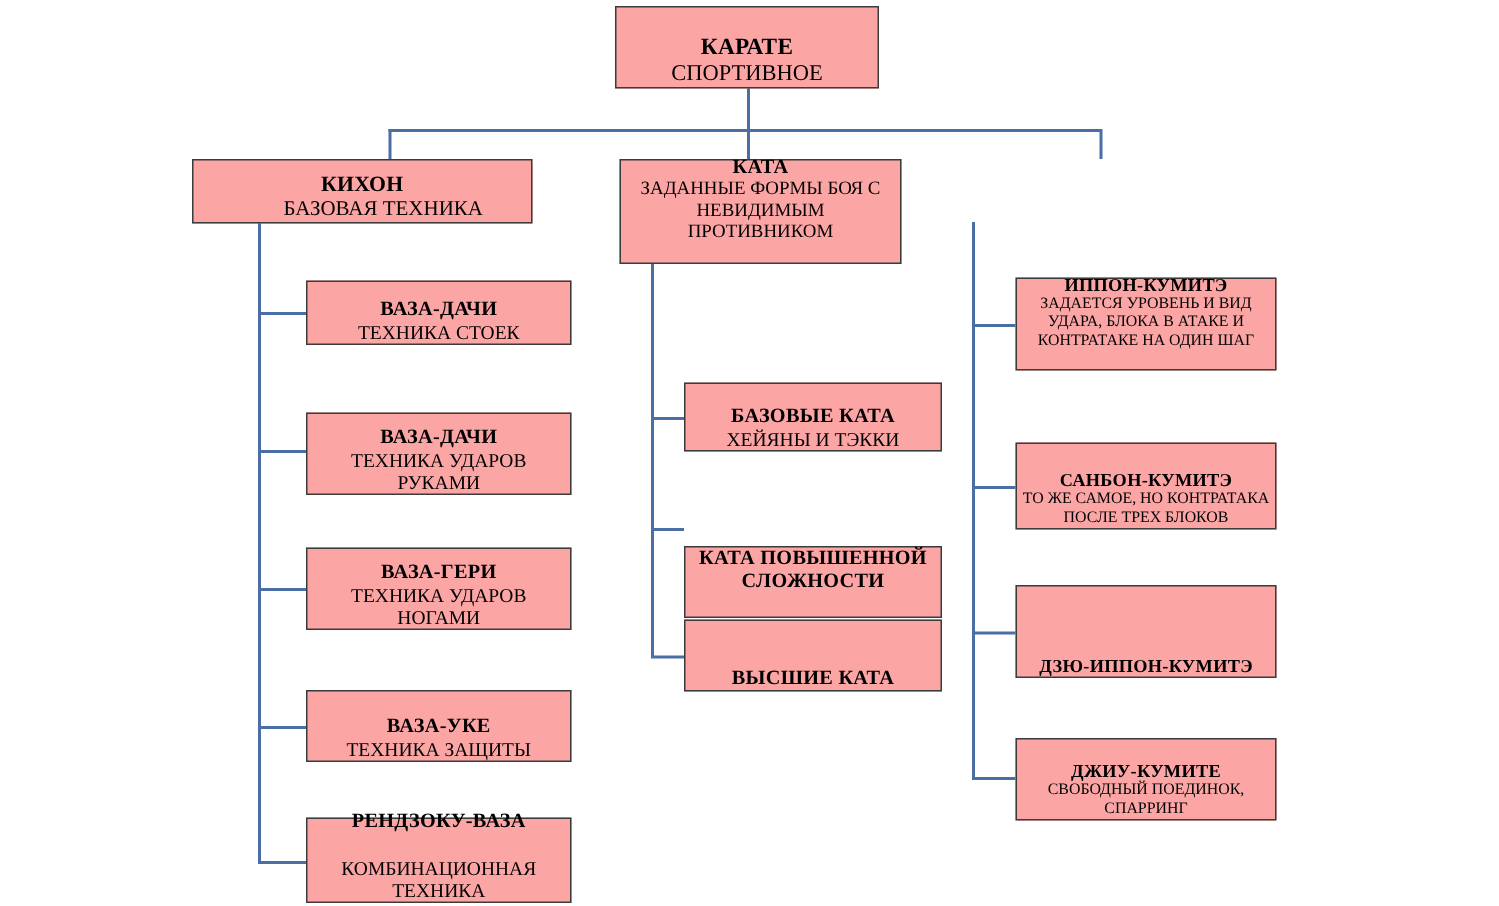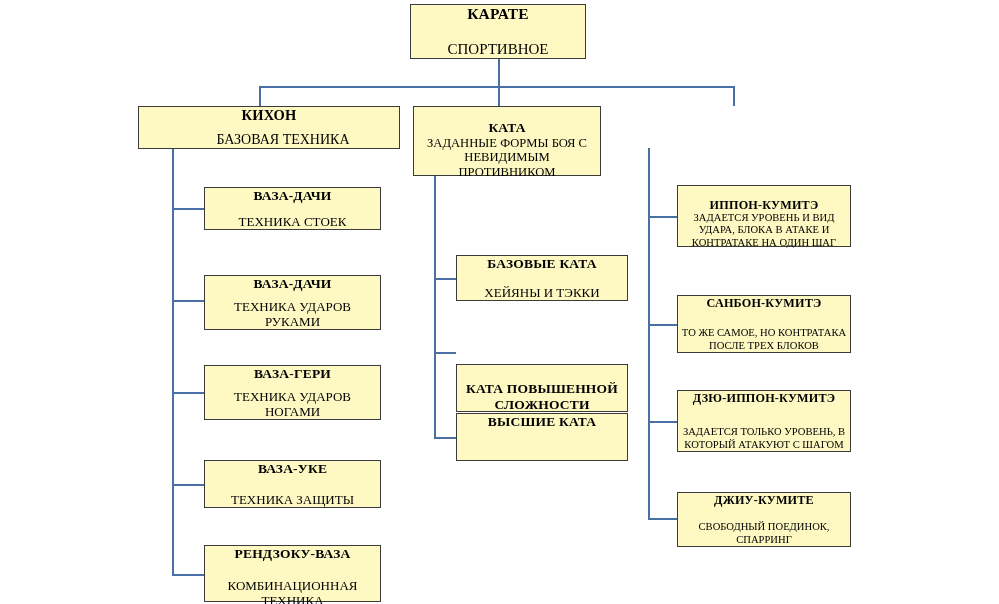--- a/index.html
+++ b/index.html
@@ -12,25 +12,25 @@
     width: 999px;
     height: 604px;
     background: #ffffff;
     font-family: "Liberation Serif", "DejaVu Serif", serif;
     overflow: hidden;
   }
   .node {
     position: absolute;
     box-sizing: border-box;
     border: 1.6px solid #3b3b3b;
-    background: #fef9c3;
+    background: #fca5a5;
     display: flex;
     flex-direction: column;
     align-items: center;
-    justify-content: space-between;
+    justify-content: flex-end;
     text-align: center;
     color: #000000;
     line-height: 1.16;
     z-index: 2;
   }
   .node .ttl {
     font-weight: bold;
     letter-spacing: 0.2px;
   }
   .node .sub {
@@ -89,21 +89,21 @@
   <div class="line h" style="left:648px; top:216px; width:29px;"></div>
   <div class="line h" style="left:648px; top:324px; width:29px;"></div>
   <div class="line h" style="left:648px; top:421px; width:29px;"></div>
   <div class="line h" style="left:648px; top:518px; width:29px;"></div>
 
   <div class="node tier-root" style="left:410px; top:4px; width:176px; height:55px;">
     <span class="ttl">КАРАТЕ</span>
     <span class="sub">СПОРТИВНОЕ</span>
   </div>
 
-  <div class="node tier-main" style="left:138px; top:106px; width:262px; height:43px;">
+  <div class="node tier-main" style="left:128px; top:106px; width:227px; height:43px;">
     <span class="ttl">КИХОН</span>
     <span class="sub">БАЗОВАЯ ТЕХНИКА</span>
   </div>
 
   <div class="node tier-main-sm" style="left:413px; top:106px; width:188px; height:70px; padding:13px 4px;">
     <span class="ttl">КАТА</span>
     <span class="sub">ЗАДАННЫЕ ФОРМЫ БОЯ С НЕВИДИМЫМ ПРОТИВНИКОМ</span>
   </div>
 
 
@@ -152,21 +152,20 @@
     <span class="sub">ЗАДАЕТСЯ УРОВЕНЬ И ВИД УДАРА, БЛОКА В АТАКЕ И КОНТРАТАКЕ НА ОДИН ШАГ</span>
   </div>
 
   <div class="node tier-leaf-sm" style="left:677px; top:295px; width:174px; height:58px; padding:0 3px;">
     <span class="ttl">САНБОН-КУМИТЭ</span>
     <span class="sub">ТО ЖЕ САМОЕ, НО КОНТРАТАКА ПОСЛЕ ТРЕХ БЛОКОВ</span>
   </div>
 
   <div class="node tier-leaf-sm" style="left:677px; top:390px; width:174px; height:62px; padding:0 4px;">
     <span class="ttl">ДЗЮ-ИППОН-КУМИТЭ</span>
-    <span class="sub">ЗАДАЕТСЯ ТОЛЬКО УРОВЕНЬ, В КОТОРЫЙ АТАКУЮТ С ШАГОМ</span>
   </div>
 
   <div class="node tier-leaf-sm" style="left:677px; top:492px; width:174px; height:55px; padding:0 4px;">
     <span class="ttl">ДЖИУ-КУМИТЕ</span>
     <span class="sub">СВОБОДНЫЙ ПОЕДИНОК, СПАРРИНГ</span>
   </div>
 
 </div>
 
 </body></html>

